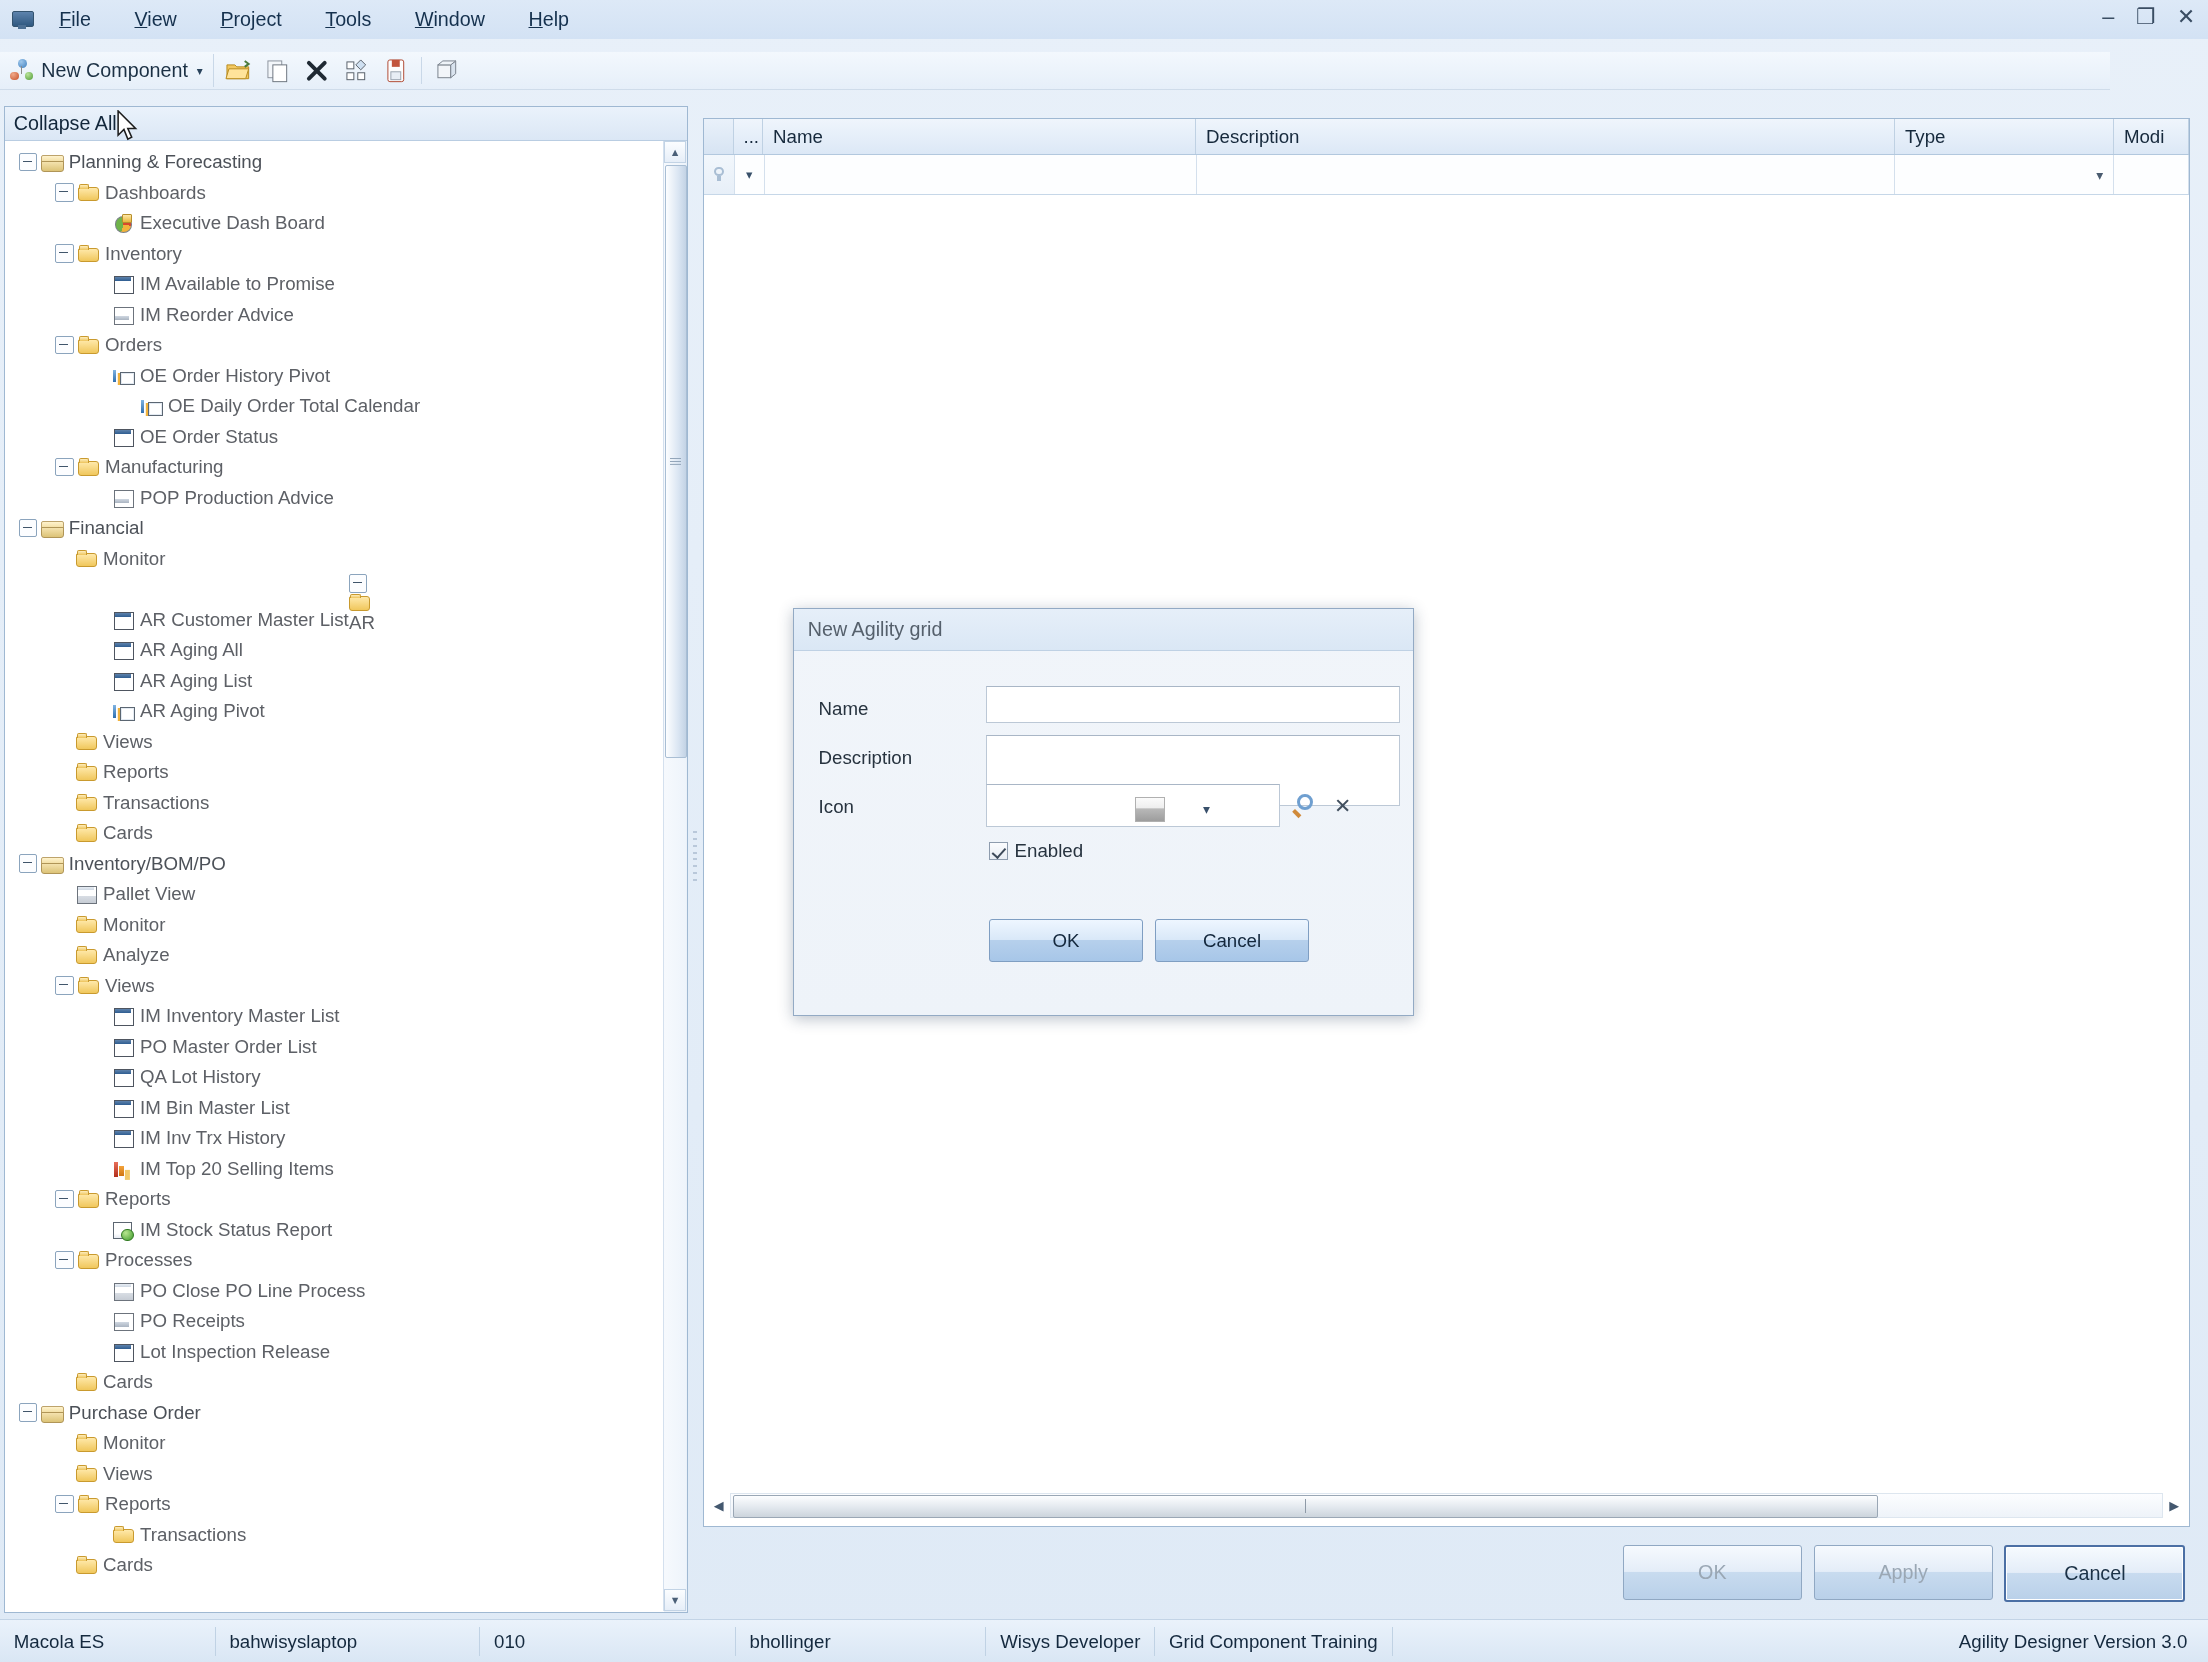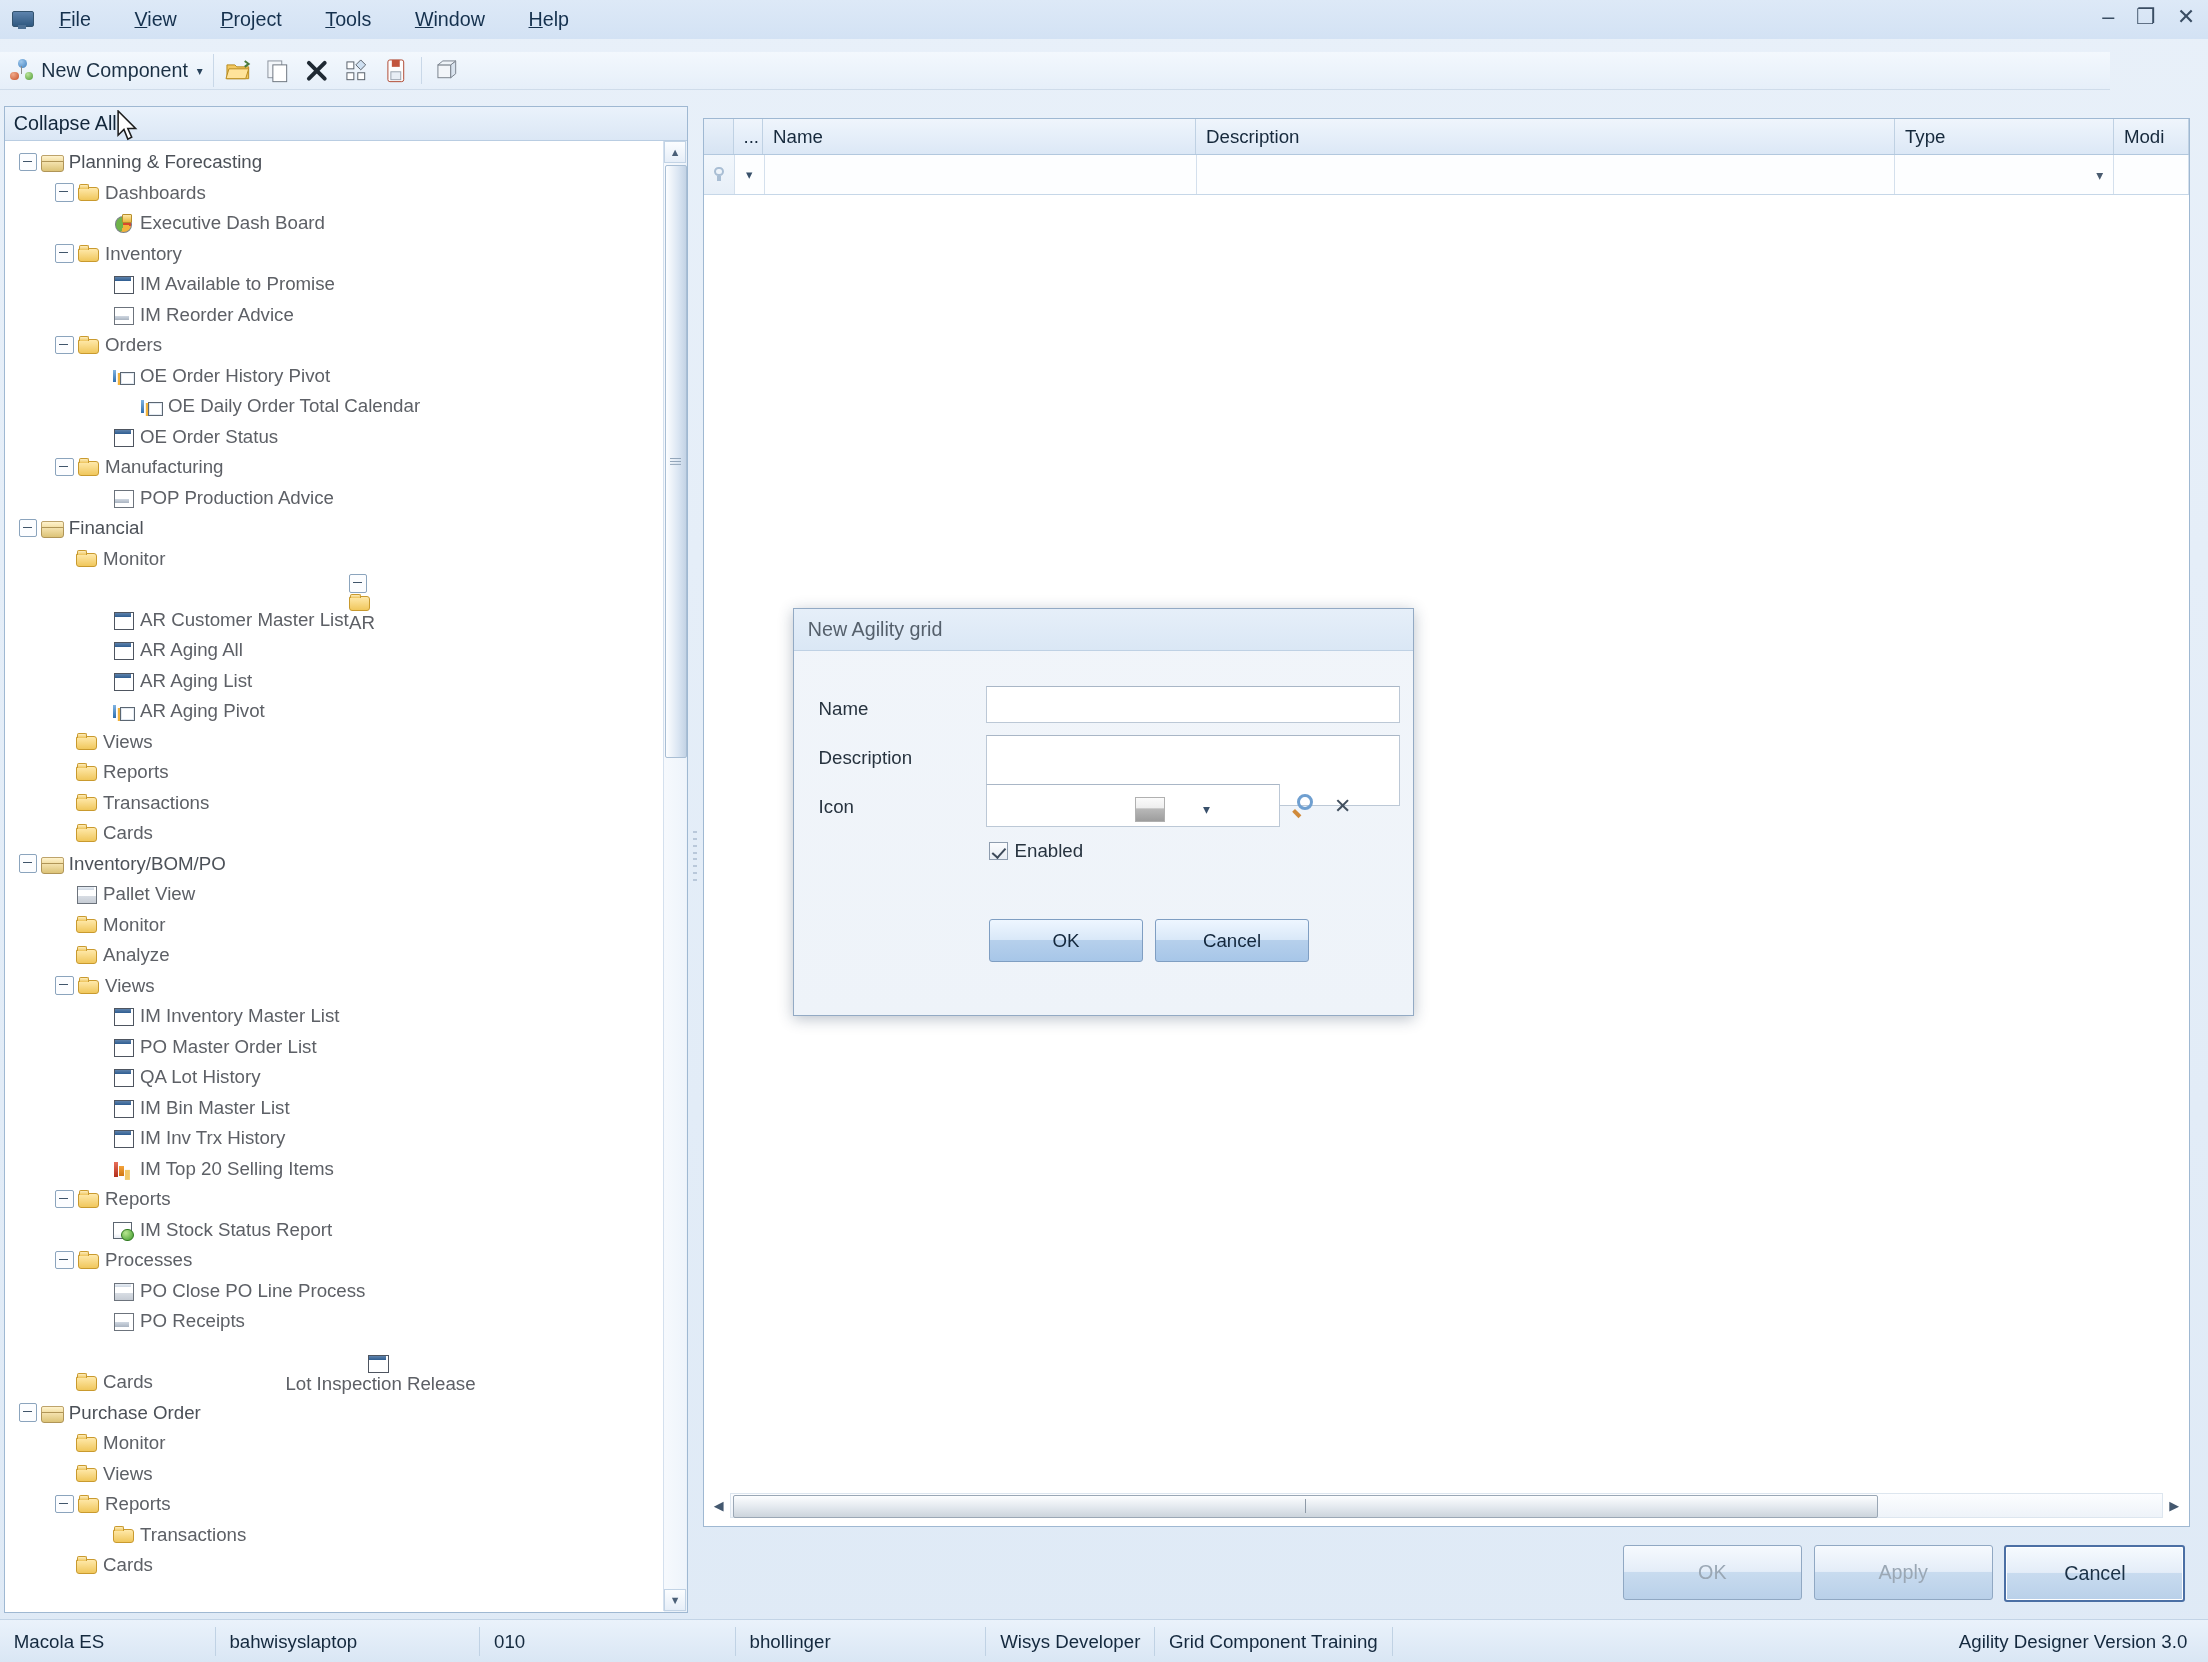--- a/index.html
+++ b/index.html
@@ -481,21 +481,21 @@
         <div class="trow" style="padding-left: 87px;">
           <span class="expander spacer"></span>
           <span class="ico win"></span>
           <span class="lbl">PO Close PO Line Process</span>
         </div>
         <div class="trow" style="padding-left: 87px;">
           <span class="expander spacer"></span>
           <span class="ico card"></span>
           <span class="lbl">PO Receipts</span>
         </div>
-        <div class="trow" style="padding-left: 87px; flex-direction: column;">
+        <div class="trow" style="padding-left: 87px;">
           <span class="expander spacer"></span>
           <span class="ico grid"></span>
           <span class="lbl">Lot Inspection Release</span>
         </div>
         <div class="trow" style="padding-left: 50px;">
           <span class="expander spacer"></span>
           <span class="ico folder"></span>
           <span class="lbl">Cards</span>
         </div>
         <div class="trow root" style="padding-left: 13.8px;">

